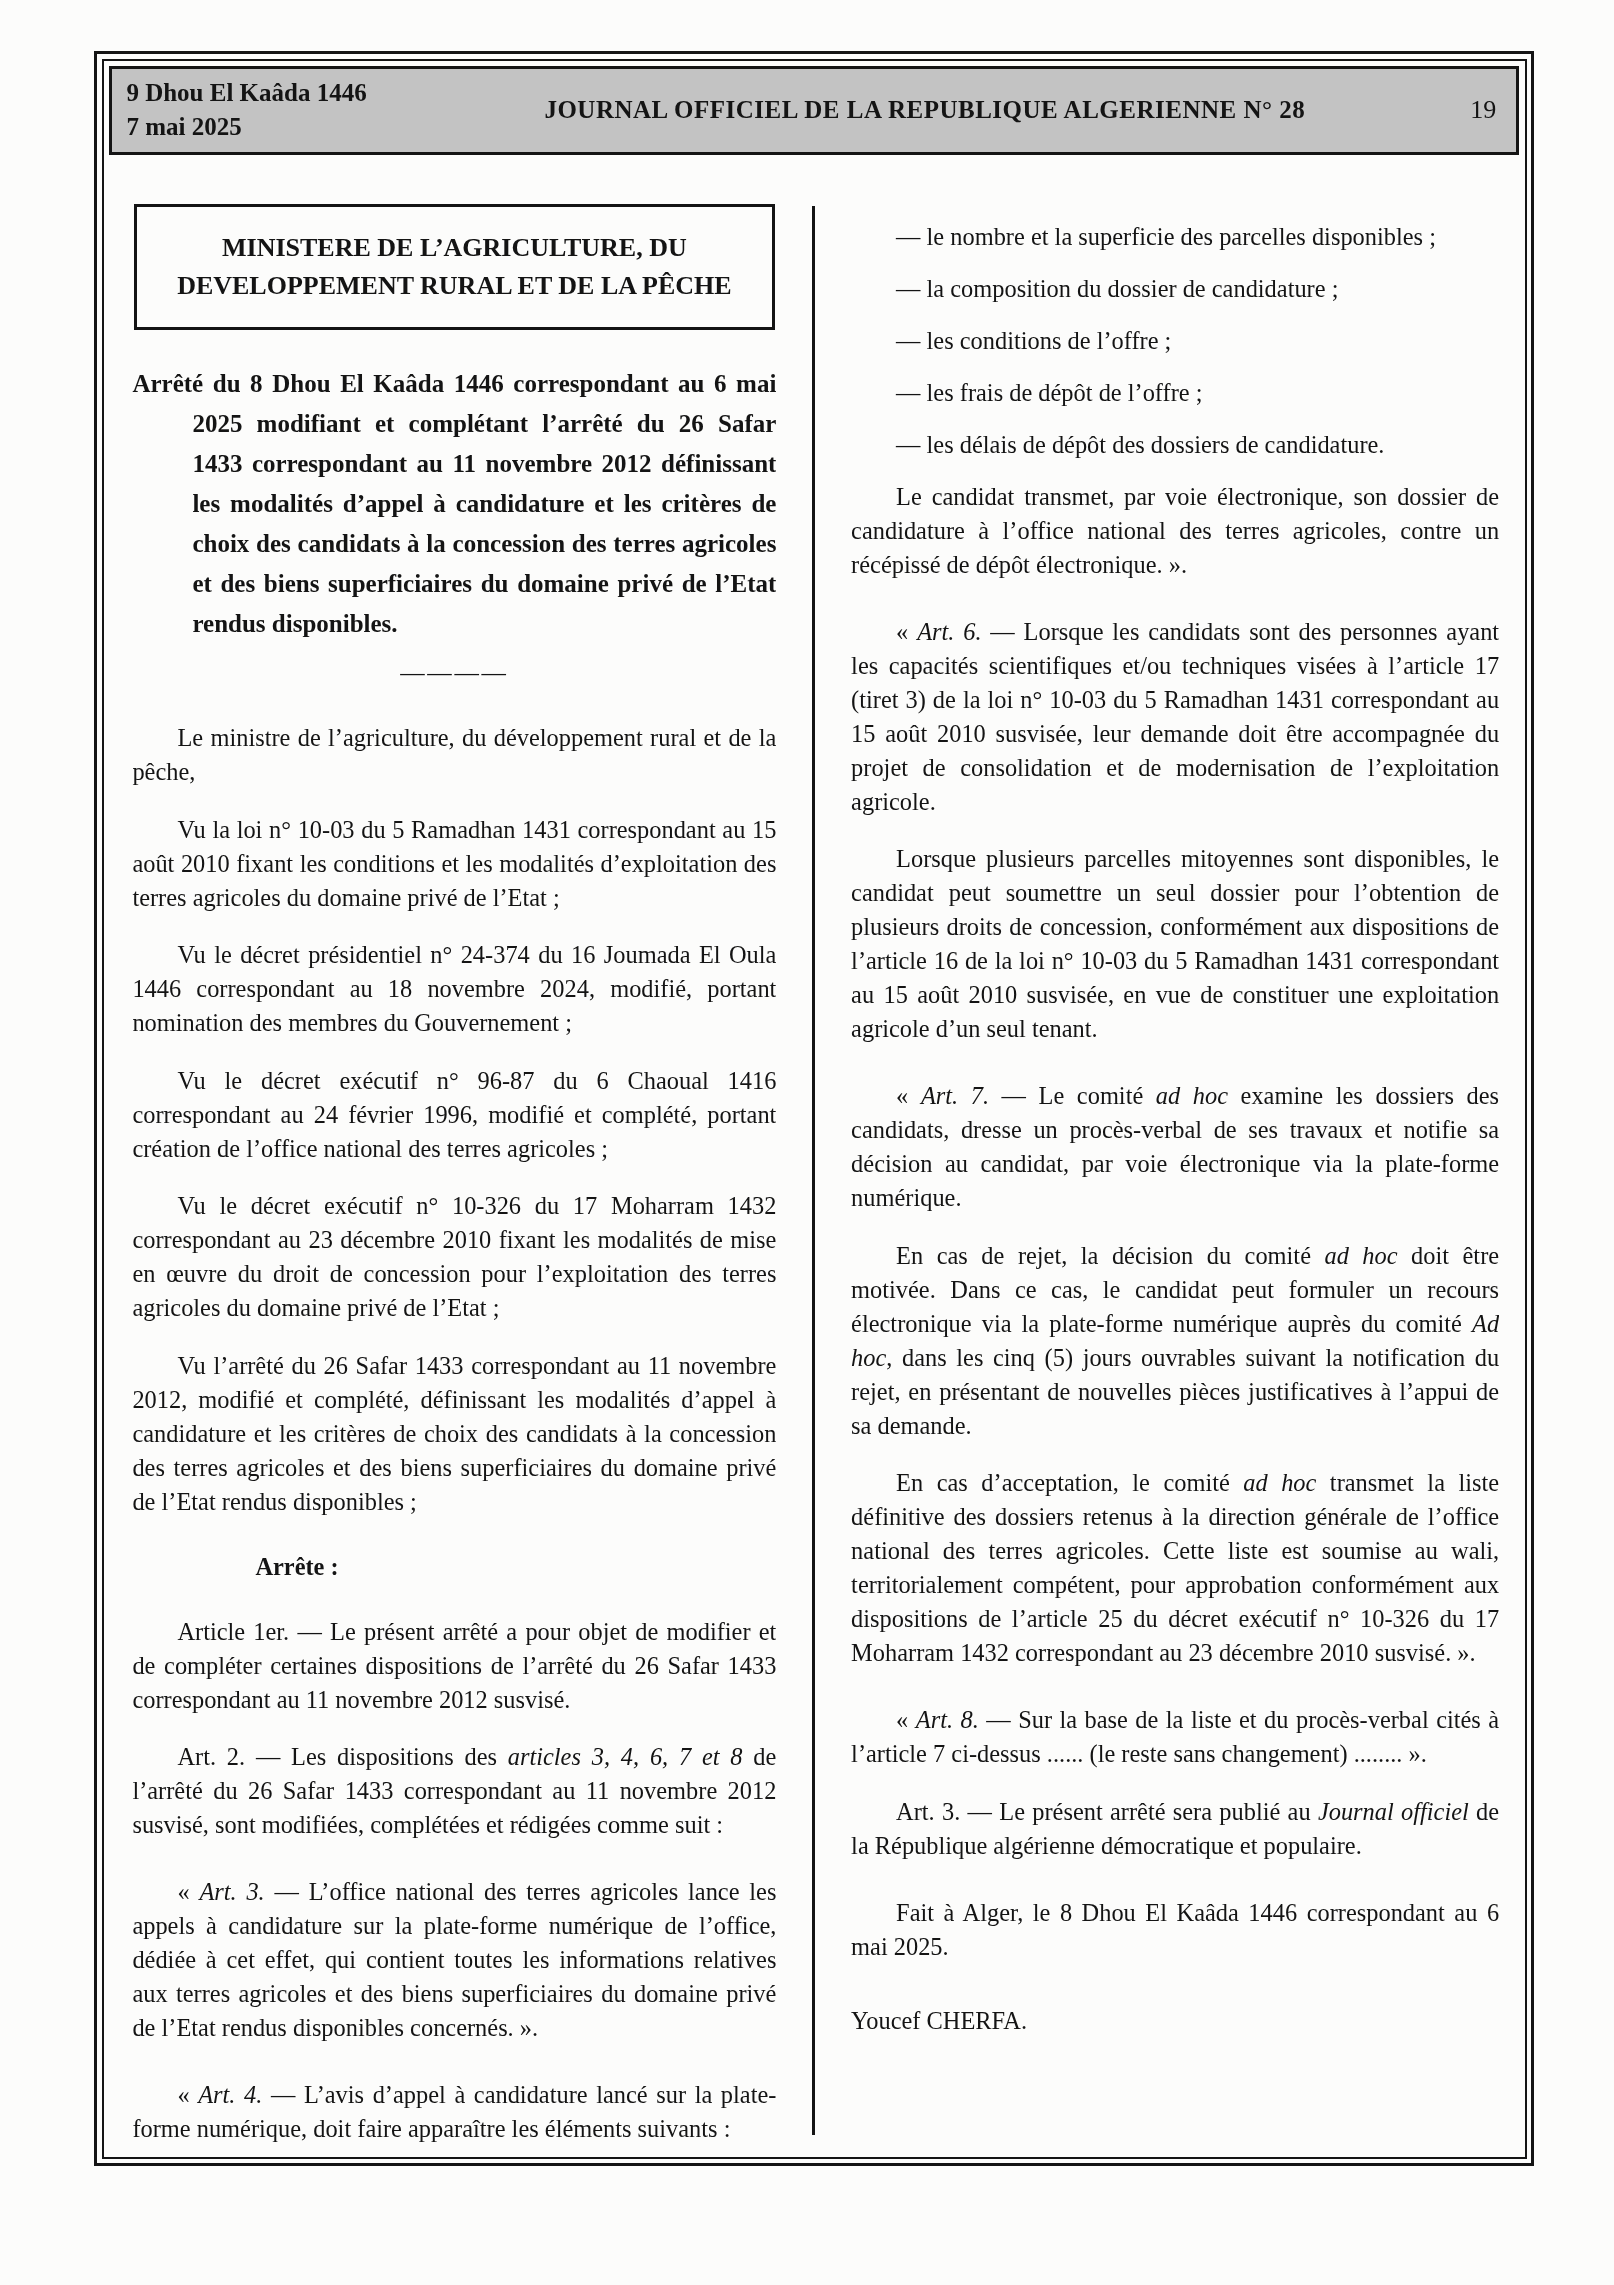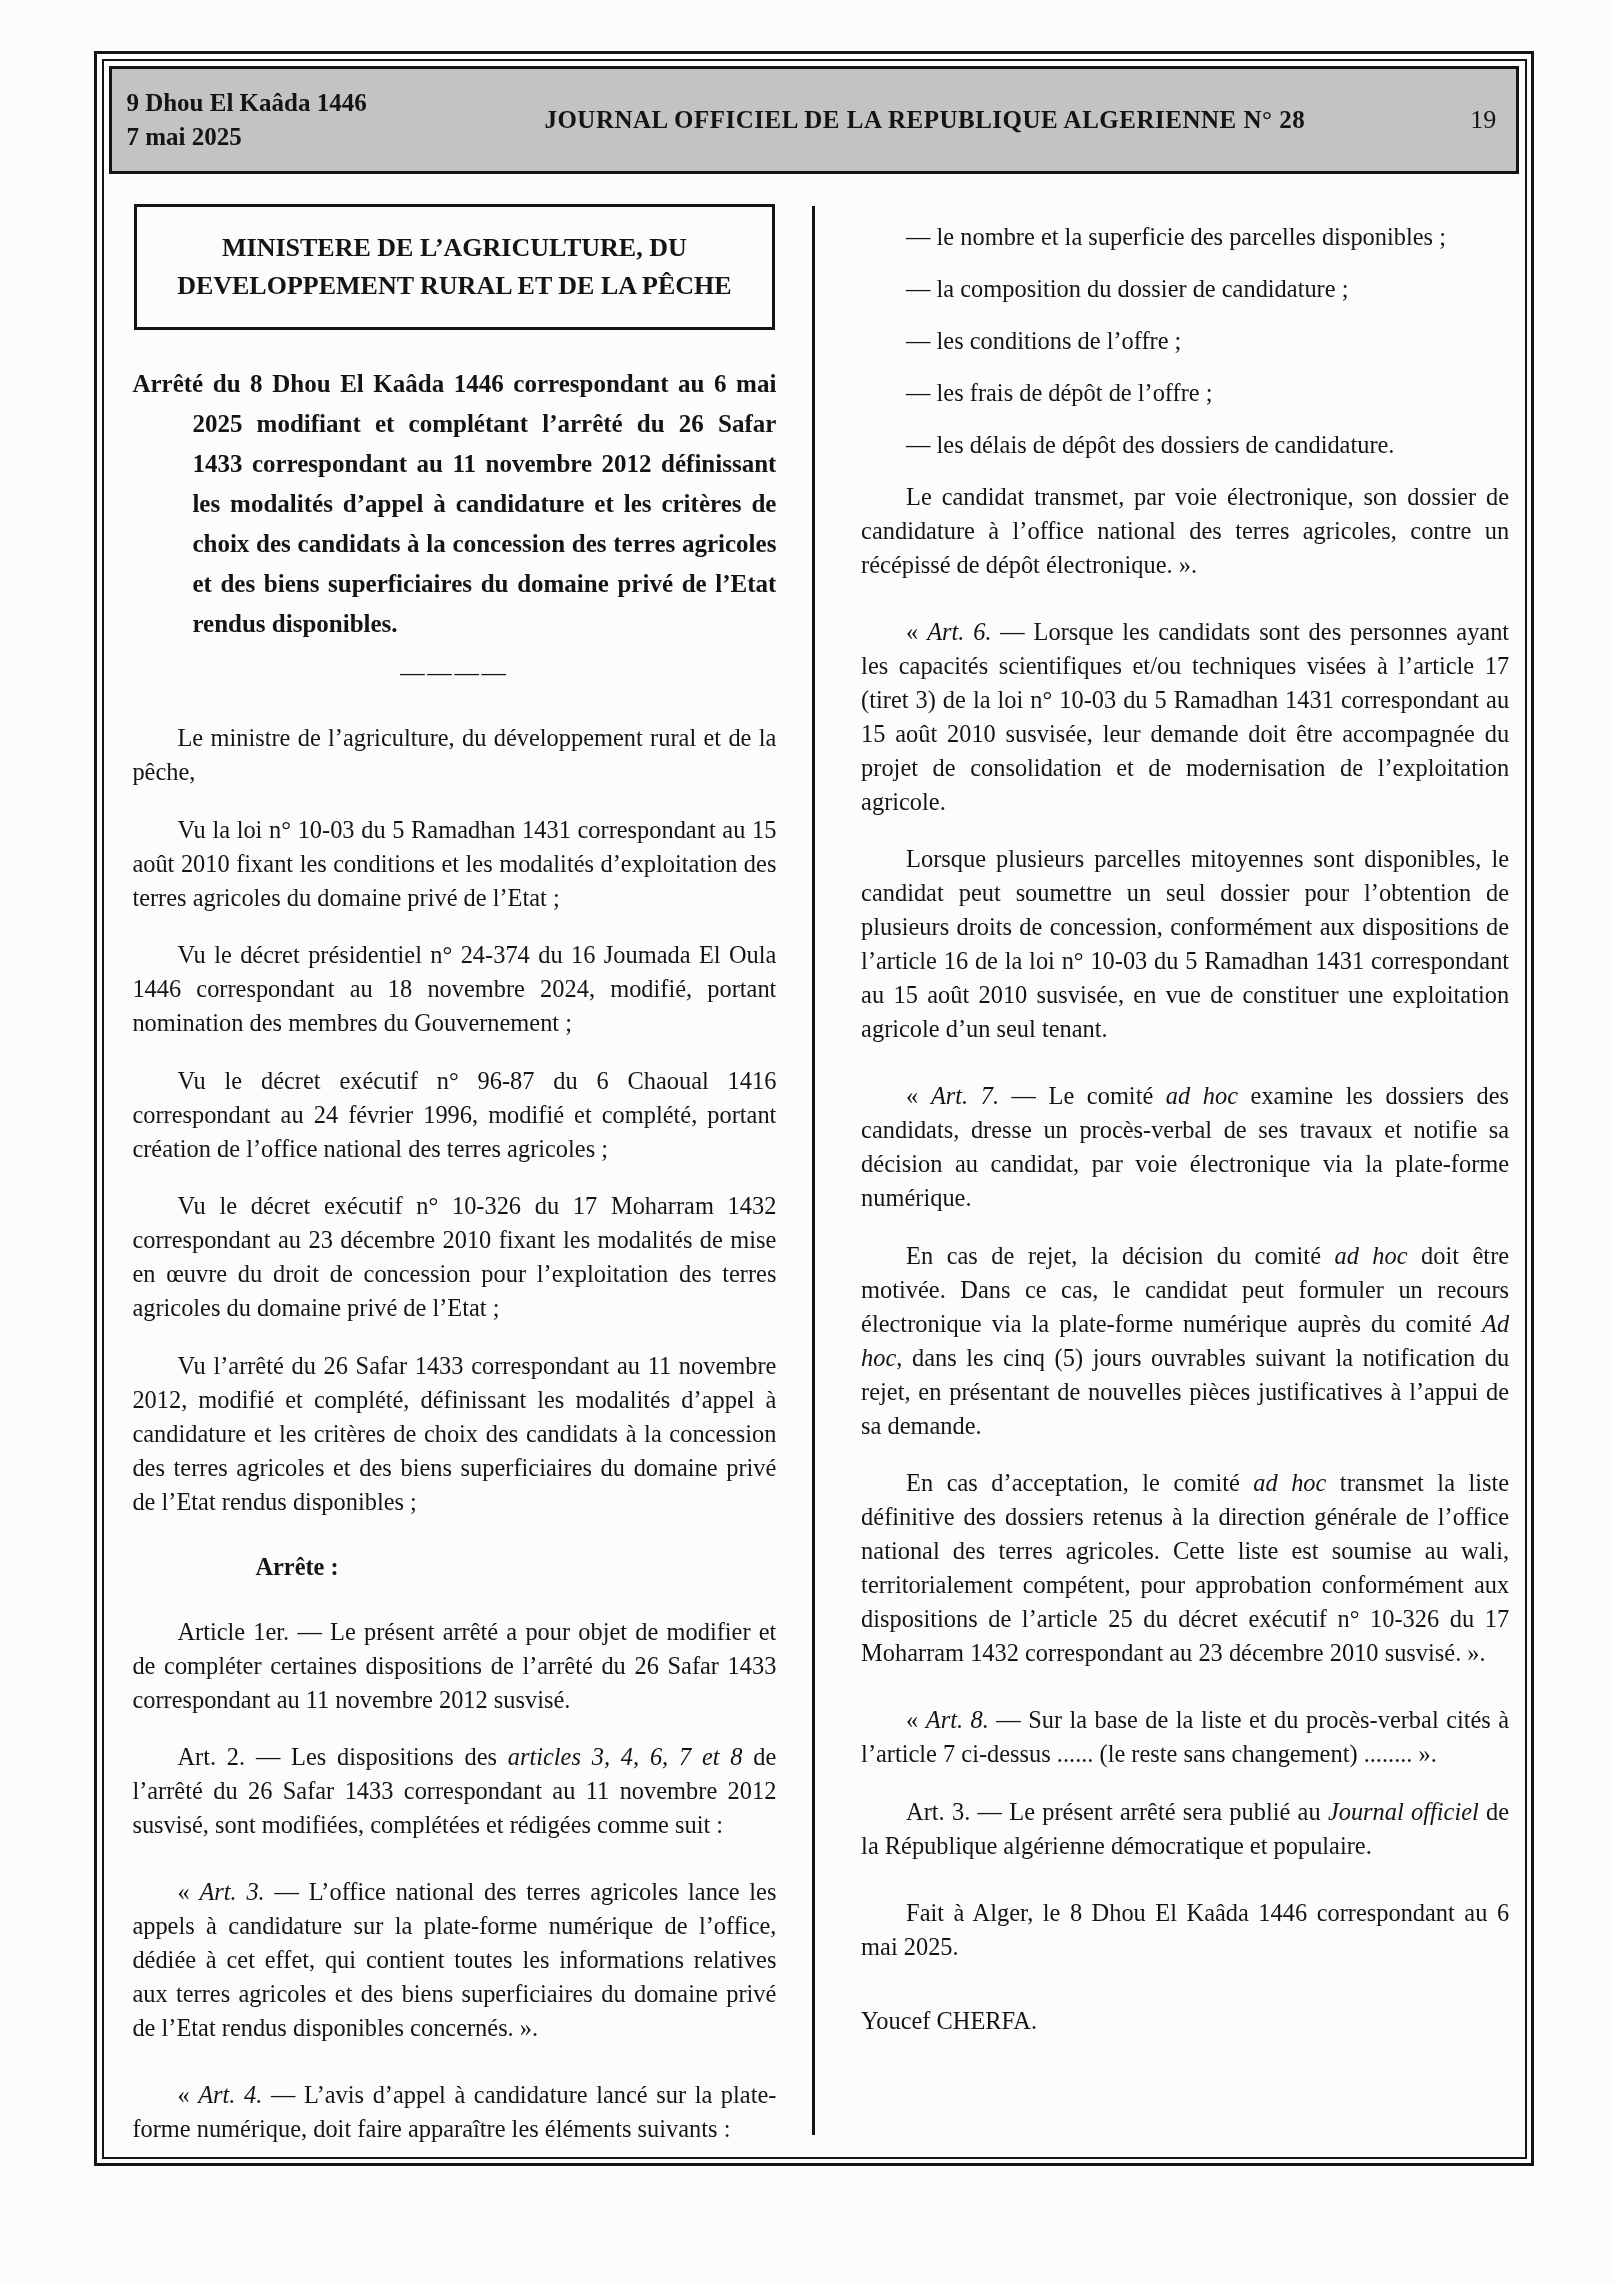--- a/index.html
+++ b/index.html
@@ -20,37 +20,37 @@
   .frame{
     position:absolute;left:94px;top:51px;width:1440px;height:2115px;
     border:3.6px solid var(--ink);
     padding:4.5px;box-sizing:border-box;
   }
   .frame-inner{
     position:relative;width:100%;height:100%;
     border:2.7px solid var(--ink);box-sizing:border-box;
   }
   .header-band{
-    position:absolute;top:5.4px;left:5.4px;right:5.4px;height:108px;
+    position:absolute;top:5.4px;left:5.4px;right:5.4px;height:89px;
     background:var(--band);
     border:3.6px solid var(--ink);box-sizing:border-box;
     display:flex;align-items:center;
     padding:0 14.5px;
   }
   .header-dates{width:308px;font-weight:bold;font-size:25px;line-height:34px;}
   .header-title{flex:1;text-align:center;font-weight:bold;font-size:25px;letter-spacing:0.5px;}
   .header-page{width:81px;text-align:right;font-weight:normal;font-size:26px;padding-right:5.4px;}
   .content{position:absolute;left:5.4px;right:5.4px;top:105px;bottom:7.2px;}
   .divider{
     position:absolute;left:50%;margin-left:-1.8px;width:2.7px;top:40px;bottom:14.5px;
     background:var(--ink);
   }
   .col{position:absolute;top:0;bottom:0;box-sizing:border-box;overflow:hidden;}
   .col-left{left:23.5px;width:644px;padding-top:38px;}
-  .col-right{right:10px;width:648px;padding-top:54px;}
+  .col-right{right:20px;width:648px;padding-top:54px;}
   .ministry-box{
     border:3.6px solid var(--ink);
     margin:0 1.8px 34px 1.8px;
     padding:22px 9px;
     text-align:center;font-weight:bold;font-size:26px;line-height:38px;
   }
   .par{margin:0 0 23.5px 0;text-align:justify;font-size:24.4px;line-height:34px;}
   .par:last-child{margin-bottom:0;}
   .kind-title{
     font-weight:bold;font-size:25px;line-height:40px;

